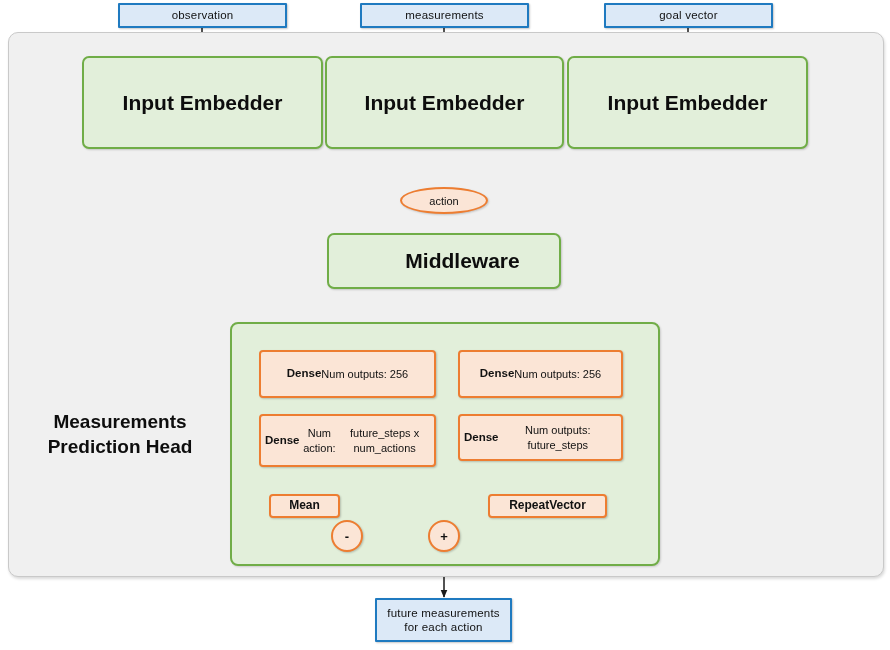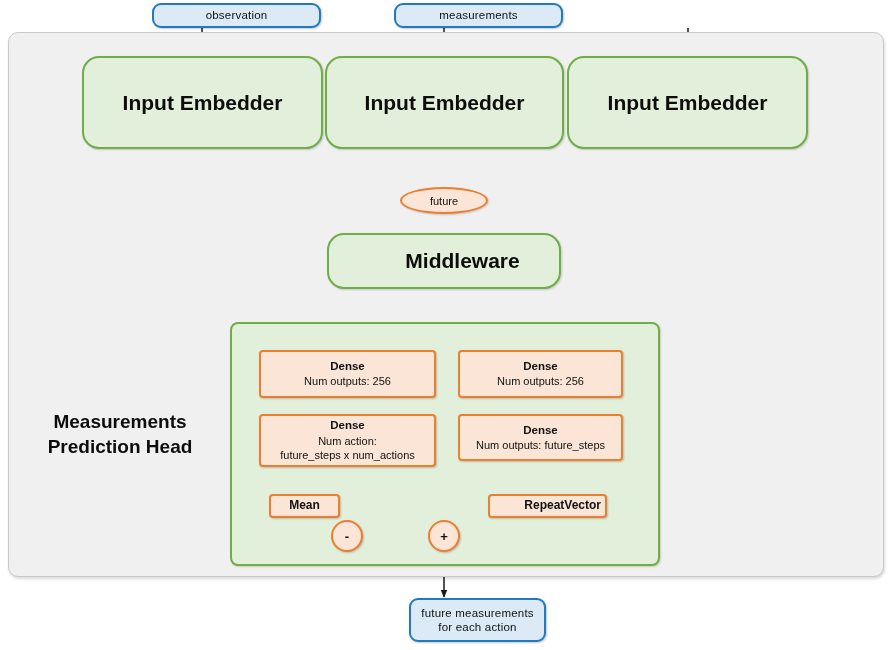--- a/index.html
+++ b/index.html
@@ -28,33 +28,32 @@
     display: flex;
     align-items: center;
     justify-content: center;
     text-align: center;
     z-index: 5;
   }
   
   .io-box {
     background: #dce9f7;
     border: 2px solid #1f7ac0;
-    border-radius: 9px;
+    border-radius: 1px;
     box-shadow: 1px 1px 2px rgba(0,0,0,0.22);
     color: #111111;
     font-size: 11.5px;
     line-height: 1.25;
     letter-spacing: .2px;
-    margin-left: 34px;
   }
   
   .green-box {
     background: #e2efda;
     border: 2px solid #70ad47;
-    border-radius: 17px;
+    border-radius: 7px;
     box-shadow: 1px 1px 2px rgba(0,0,0,0.18);
     color: #0d0d0d;
   }
   .green-box.big-label {
     font-size: 21px;
     font-weight: bold;
   }
   
   .outer-container {
     position: absolute;
@@ -84,21 +83,21 @@
   }
   
   .op-box {
     background: #fbe5d6;
     border: 2px solid #ed7d31;
     border-radius: 4px;
     box-shadow: 1px 1px 2px rgba(0,0,0,0.20);
     color: #111111;
     font-size: 11px;
     line-height: 1.32;
-    flex-direction: column;
+    flex-direction: row;
     padding: 2px 4px;
   }
   .op-box .ttl {
     font-weight: bold;
     font-size: 11.5px;
   }
   .op-box.single {
     font-weight: bold;
     font-size: 12px;
     margin-left: 7px;
@@ -180,33 +179,36 @@
     <div>Measurements</div>
     <div>Prediction Head</div>
   </div>
 
   <div class="node io-box" style="left:118px; top:3px; width:169px; height:25px;">
     <span>observation</span>
   </div>
   <div class="node io-box" style="left:360px; top:3px; width:169px; height:25px;">
     <span>measurements</span>
   </div>
+  <div class="node io-box" style="left:604px; top:3px; width:169px; height:25px;">
+    <span>goal vector</span>
+  </div>
 
   <div class="node green-box big-label" style="left:82px; top:56px; width:241px; height:93px;">
     <span>Input Embedder</span>
   </div>
   <div class="node green-box big-label" style="left:325px; top:56px; width:239px; height:93px;">
     <span>Input Embedder</span>
   </div>
   <div class="node green-box big-label" style="left:567px; top:56px; width:241px; height:93px;">
     <span>Input Embedder</span>
   </div>
 
   <div class="node ellipse-node" style="left:400px; top:187px; width:88px; height:27px;">
-    <span>future</span>
+    <span>action</span>
   </div>
 
   <div class="node green-box big-label" style="left:327px; top:233px; width:234px; height:56px;padding-left:37px;">
     <span>Middleware</span>
   </div>
 
   <div class="node op-box" style="left:259px; top:350px; width:177px; height:48px;">
     <span class="ttl">Dense</span>
     <span>Num outputs: 256</span>
   </div>

